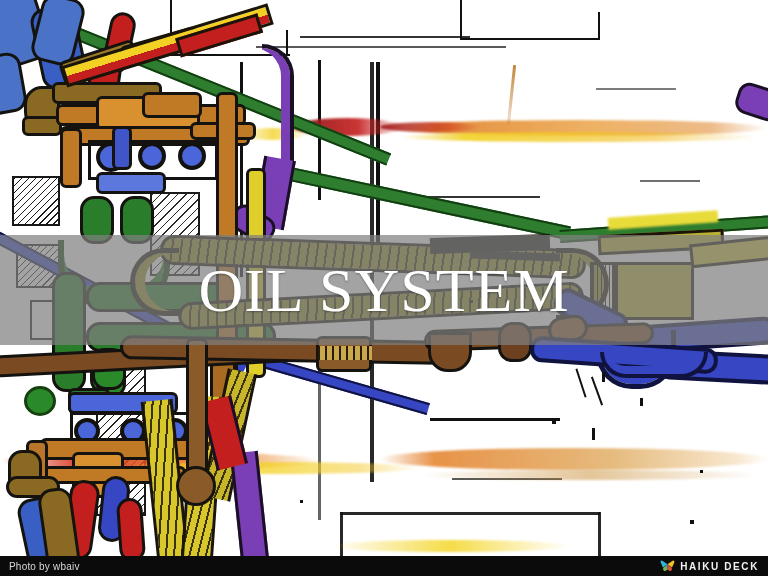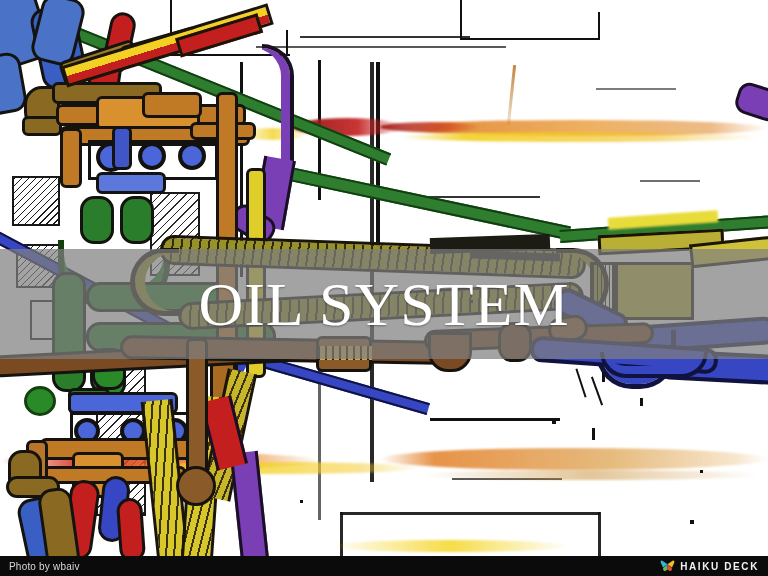--- a/index.html
+++ b/index.html
@@ -292,21 +292,21 @@
     <div class="ink" style="left:602px;top:372px;width:3px;height:10px;background:#111;"></div>
     <div class="ink" style="left:592px;top:428px;width:3px;height:12px;background:#111;"></div>
     <div class="ink" style="left:552px;top:420px;width:4px;height:4px;background:#111;"></div>
     <div class="ink" style="left:690px;top:520px;width:4px;height:4px;background:#111;"></div>
     <div class="ink" style="left:700px;top:470px;width:3px;height:3px;background:#111;"></div>
     <div class="ink" style="left:300px;top:500px;width:3px;height:3px;background:#111;"></div>
     <div class="ink" style="left:582px;top:390px;width:30px;height:2px;background:#111;transform:rotate(70deg);"></div>
     <div class="ink" style="left:566px;top:382px;width:30px;height:2px;background:#111;transform:rotate(72deg);"></div>
   </div>
 
-  <div id="title-band" style="top:249px;height:110px;">
+  <div id="title-band" style="top:235px;height:110px;">
     <div id="slide-title">OIL SYSTEM</div>
   </div>
 
   <div id="footer">
     <div id="credit">Photo by wbaiv</div>
 
     <div id="brand">
       <svg id="brand-mark" width="15" height="13" viewBox="0 0 15 13">
         <path d="M7.5 4.2 L2.4 0.8 C1.0 0.0 0.2 1.4 0.9 3.0 L3.0 7.4 Z" fill="#2fb5d8"></path>
         <path d="M7.5 4.2 L12.6 0.8 C14.0 0.0 14.8 1.4 14.1 3.0 L12.0 7.4 Z" fill="#f2c024"></path>

